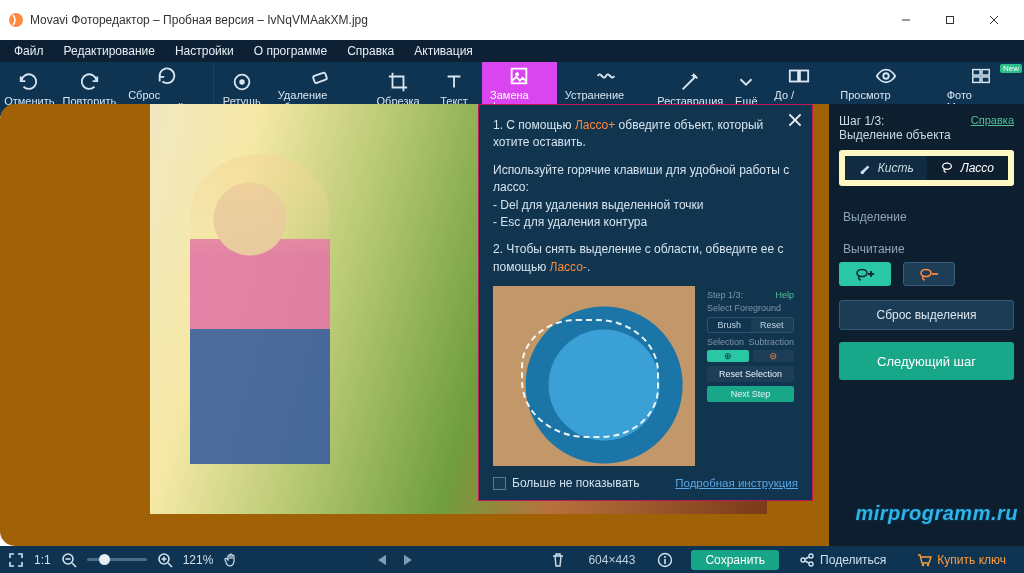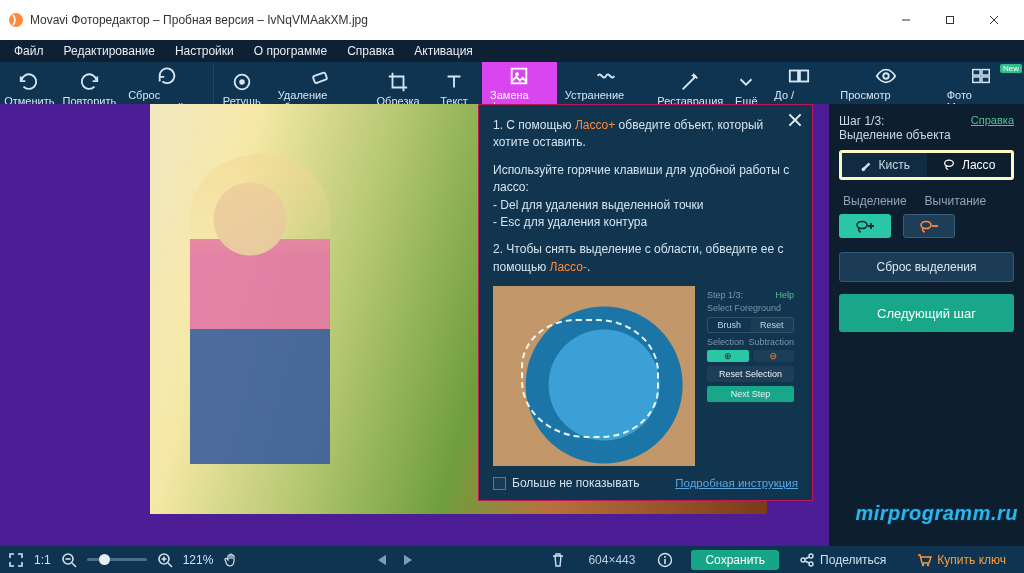--- a/index.html
+++ b/index.html
@@ -20,21 +20,21 @@
   .toolbar { height: 54px; background: #0f3452; display: flex; align-items: stretch; }
   .tool { display: flex; flex-direction: column; align-items: center; justify-content: center; color: #d7e6f2; font-size: 11px; padding: 0 8px; min-width: 56px; cursor: pointer; position: relative; }
   .tool svg { width: 22px; height: 22px; margin-bottom: 2px; }
   .tool.active { background: #d946ef; color: #ffffff; }
   .tool.wide { min-width: 66px; }
   .toolbar .sep { width: 1px; background: rgba(255,255,255,0.08); }
   .toolbar .grow { flex: 1; }
   .tool .badge { position: absolute; top: 2px; right: 2px; background: #2fbf8d; color: #fff; font-size: 8px; padding: 0 3px; border-radius: 2px; }
 
   
-  .main { position: absolute; top: 104px; left: 0; right: 0; bottom: 27px; background: #4c1d95; display: flex; }
+  .main { position: absolute; top: 104px; left: 0; right: 0; bottom: 27px; background: #a16207; display: flex; border-radius: 15px; }
   .canvas-area { flex: 1; position: relative; overflow: hidden; }
   .side-panel { width: 195px; background: #0d1e2e; padding: 10px 10px; color: #cdd9e3; font-size: 12px; }
 
   
   .photo { position: absolute; left: 150px; top: 0; width: 617px; height: 410px; background: linear-gradient(105deg, #f1e8c2 0%, #f6e9a7 15%, #b4c770 35%, #6f9e3e 55%, #b8713c 70%, #7a3a18 100%); }
   .photo::after { content:""; position:absolute; left:40px; top:50px; width:140px; height:340px; background: linear-gradient(180deg, rgba(245,214,150,0.6), rgba(0,0,0,0) 30%), radial-gradient(circle at 60px 65px, #e8c8a0 0 36px, transparent 37px), linear-gradient(180deg, transparent 0 85px, #e378a5 85px 175px, #3b5f9e 175px 310px, transparent 310px); border-radius:50% 50% 8px 8px / 18% 18% 8px 8px; opacity:0.9; }
 
   
   .tip { position: absolute; left: 478px; top: 104px; width: 335px; background: #11344f; color: #d5e4ef; font-size: 12px; border: 1px solid #be185d; padding: 12px 14px 10px 14px; z-index: 10; }
   .tip .close { position: absolute; top: 6px; right: 8px; color: #e6eef5; width: 18px; height: 18px; cursor: pointer; }
@@ -48,26 +48,26 @@
   .tip .mini-panel .mini-btn { background: #1c6ea3; border-radius: 2px; text-align: center; padding: 3px 2px; margin-bottom: 4px; color:#e8f1f8; }
   .tip .mini-panel .dim { color: #7d96a8; }
   .tip .footer { display: flex; align-items: center; justify-content: space-between; margin-top: 10px; }
   .tip .footer label { display: flex; align-items: center; gap: 6px; color: #cfe0ed; }
   .tip .footer .chk { width: 13px; height: 13px; border: 1px solid #5c7a92; background: #183a53; }
   .tip .footer a { color: #5aa7e6; text-decoration: underline; font-size: 11.5px; cursor:pointer;}
 
   
   .side-panel .step-hdr { display:flex; justify-content:space-between; align-items:flex-start; margin-bottom:8px; }
   .side-panel .step-hdr .help-link { color:#52c19a; text-decoration:underline; font-size:11px; cursor:pointer; }
-  .side-panel .tool-tabs { display:flex; border-radius:3px; overflow:hidden; margin-bottom:14px; border:3px solid #fef9c3; }
+  .side-panel .tool-tabs { display:flex; border-radius:3px; overflow:hidden; margin-bottom:24px; border:6px solid #fef9c3;font-style:italic; }
   .side-panel .tool-tab { flex:1; text-align:center; padding:5px 0; font-size:12px; display:flex; align-items:center; justify-content:center; gap:6px; cursor:pointer;}
   .side-panel .tool-tab.active { background:#0d1e2e; color:#fff; }
   .side-panel .tool-tab:not(.active){ background:#112c42; color:#c6d7e4; }
   .side-panel .tool-tab svg{width:14px;height:14px;}
-  .side-panel .mode-labels { display:flex; gap:18px; margin:6px 4px 6px 4px; color:#8ea6b8; font-size:12px;}
+  .side-panel .mode-labels { display:flex; gap:18px; margin:6px 4px 6px 4px; color:#8ea6b8; font-size:12px;flex-direction:column;}
   .side-panel .mode-btns { display:flex; gap:12px; margin-bottom:14px; }
   .side-panel .mode-btns .mbtn { width:52px; height:24px; border-radius:3px; display:flex; align-items:center; justify-content:center; cursor:pointer;}
   .side-panel .mode-btns .mbtn.add { background:#29c7a3; }
   .side-panel .mode-btns .mbtn.sub { background:#1e3d57; border:1px solid #375e7c; }
   .side-panel .mode-btns svg{width:22px;height:14px;}
   .side-panel .panel-btn { width:100%; padding:7px 0; text-align:center; border-radius:3px; font-size:12px; margin-bottom:12px; cursor:pointer;}
   .side-panel .reset-btn { background:#1c3b54; border:1px solid #345a77; color:#dbe7f0; }
   .side-panel .next-btn { background:#18a889; color:#ffffff; height:38px; line-height:26px; font-size:13px;}
 
   

